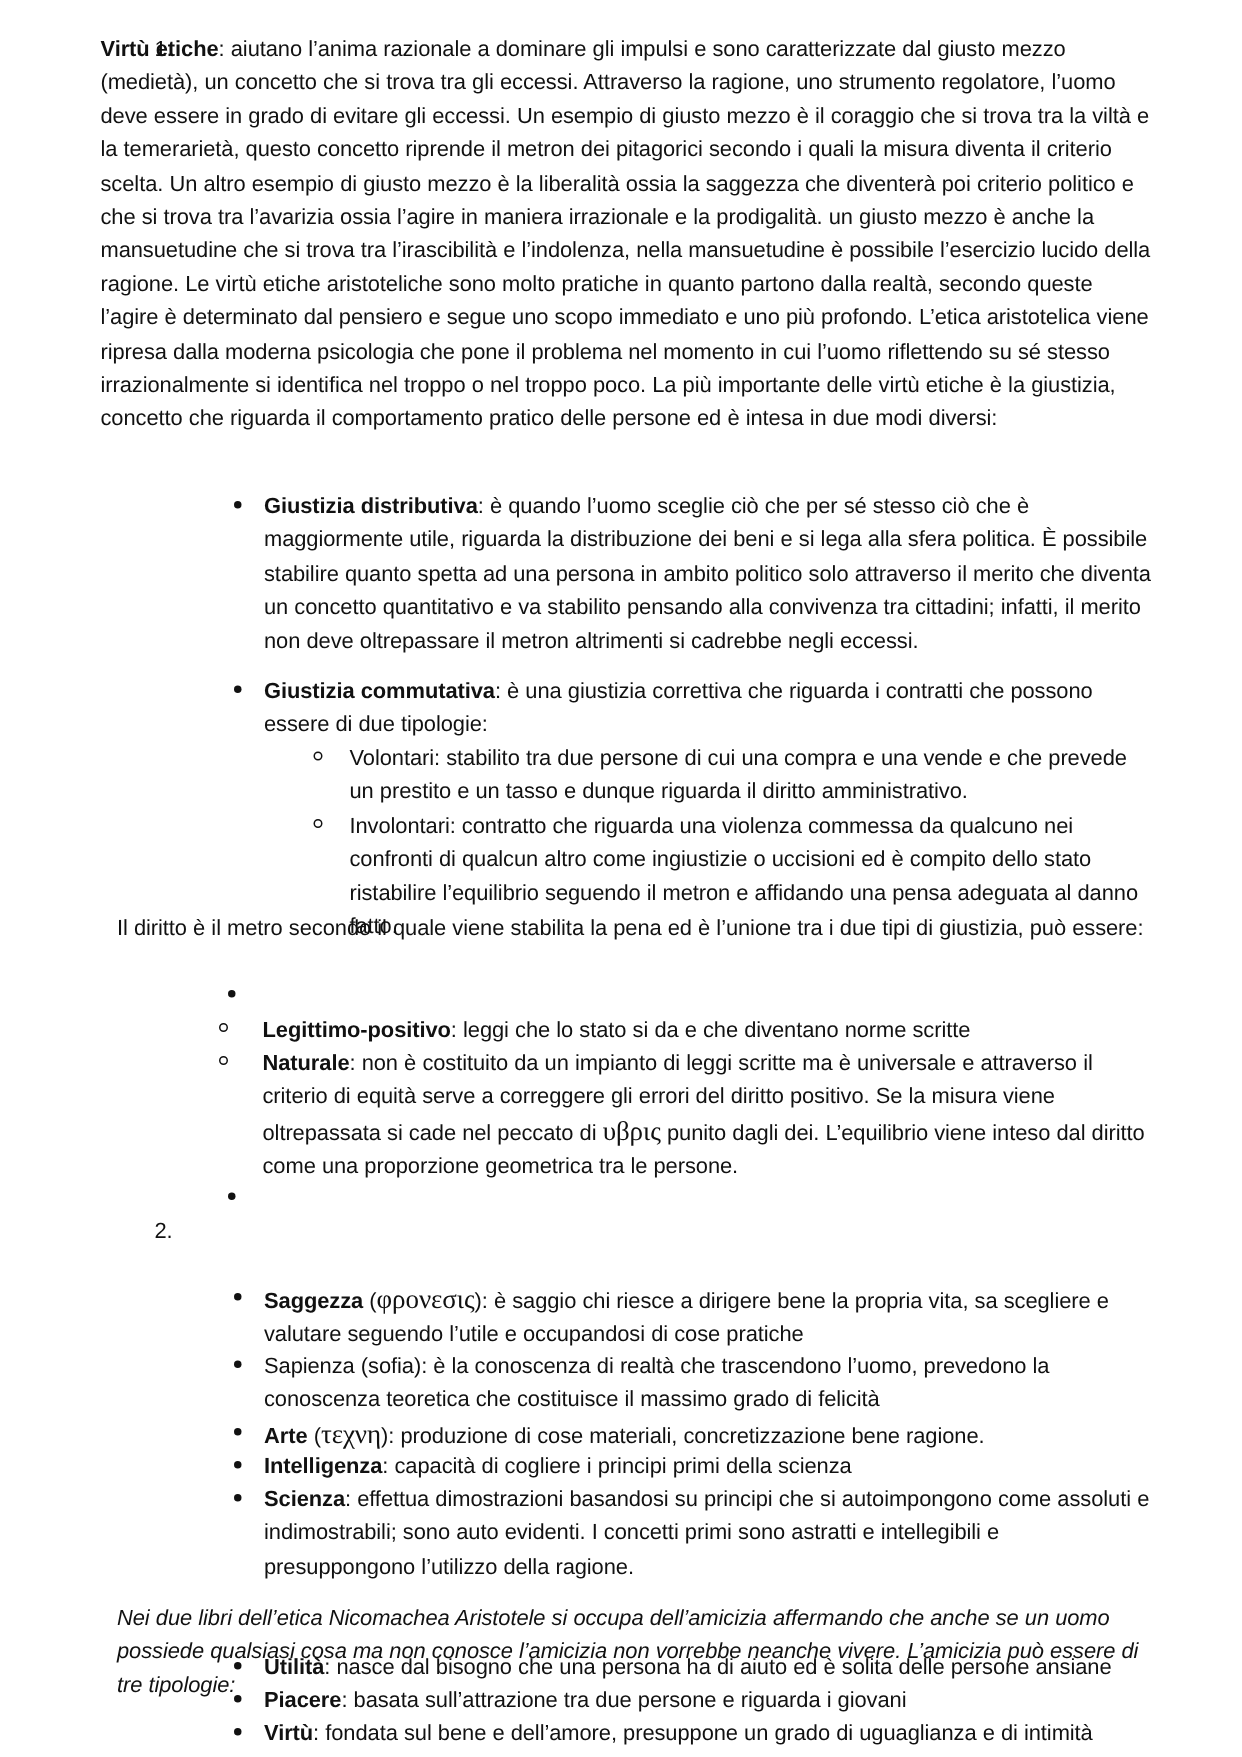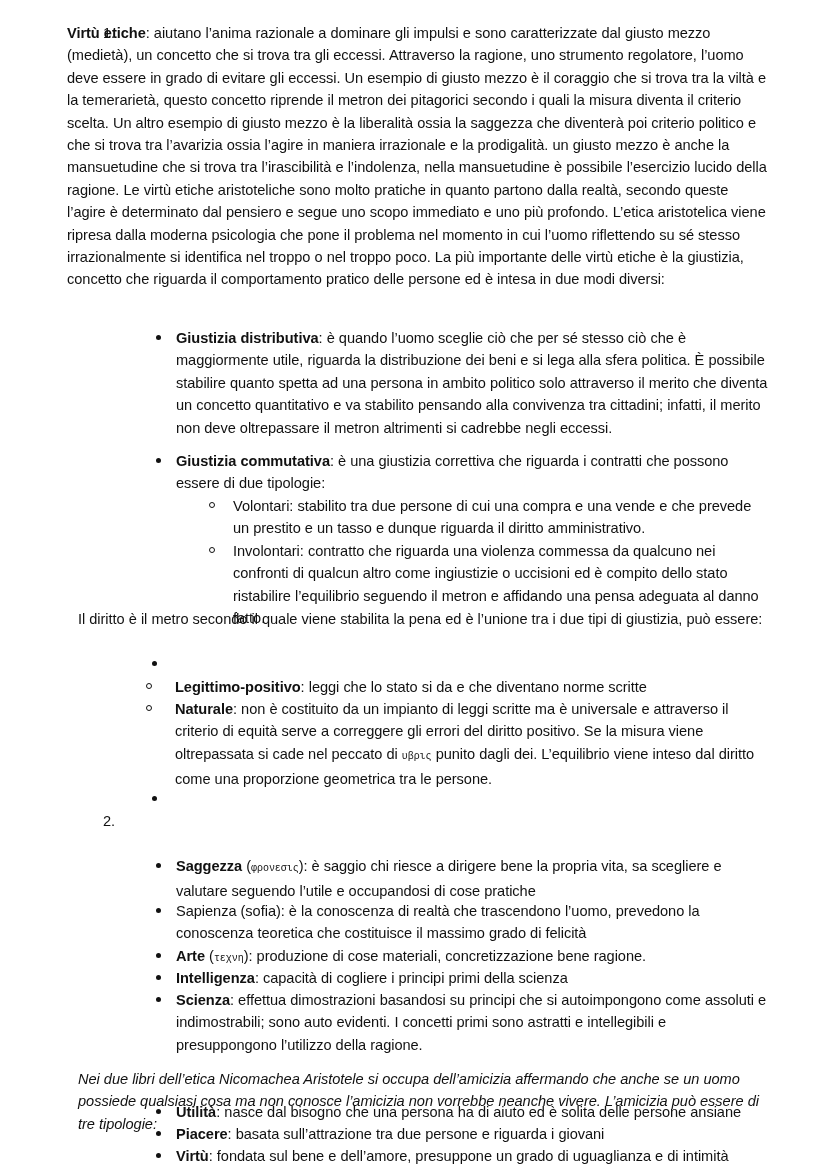--- a/index.html
+++ b/index.html
@@ -32,21 +32,21 @@
   .blk {
     position: relative;
     font-size: 14.6px;
     line-height: 22.4px;
     letter-spacing: -0.05px;
     word-spacing: 0.1px;
     text-align: left;
     color: #111111;
   }
   .blk .bold { font-weight: bold; }
-  .gr { font-family: Liberation Mono, monospace; font-size: 10px; }
+  .gr { font-family: Liberation Serif, serif; font-size: 18px; }
 
   
   .item {
     position: relative;
     display: block;
   }
   .item > .marker {
     position: absolute;
     top: 0;
     width: 26px;

